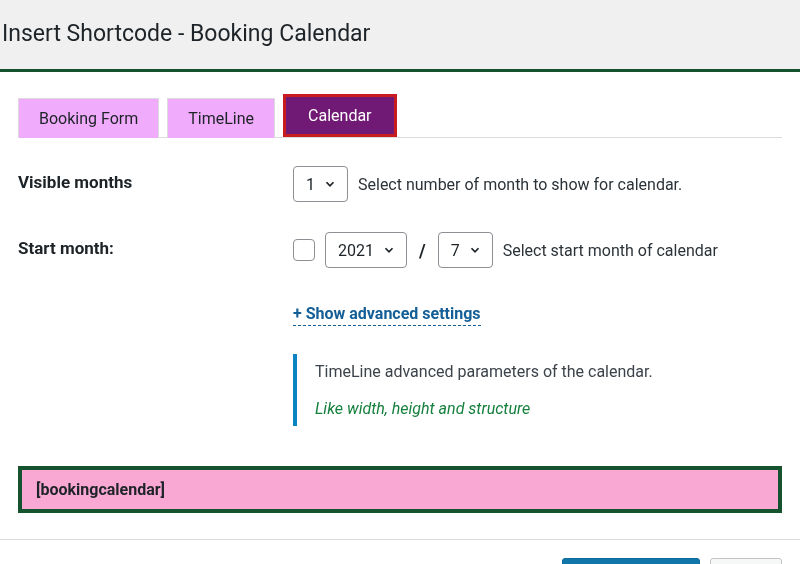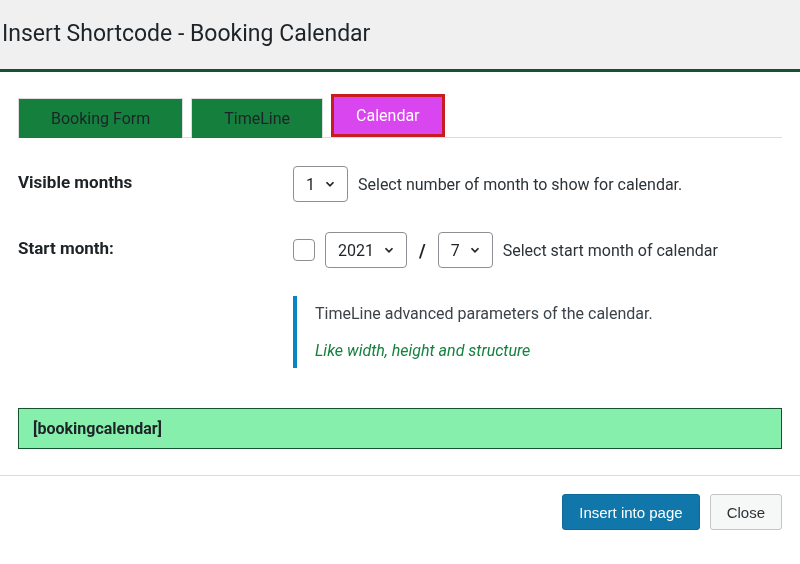--- a/index.html
+++ b/index.html
@@ -30,33 +30,33 @@
   .body {
     padding: 22px 18px 0 18px;
   }
   .tabs {
     display: flex;
     align-items: flex-end;
     border-bottom: 1px solid #dcdcde;
     gap: 0;
   }
   .tab {
-    padding: 10px 32px;
-    font-size: 16px;
-    color: #1d2327;
-    background: #15803d;
+    padding: 10px 20px;
+    font-size: 16px;
+    color: #1d2327;
+    background: #f0abfc;
     border: 1px solid #dcdcde;
     border-bottom: none;
     margin-right: 8px;
     cursor: pointer;
     position: relative;
     top: 1px;
   }
   .tab.active {
-    background: #d946ef;
+    background: #701a75;
     color: #fff;
     border: 3px solid #c91c1f;
     border-bottom: 3px solid #c91c1f;
     top: 0;
     padding: 9px 22px;
   }
   .form-area {
     padding-top: 28px;
   }
   .row {
@@ -132,22 +132,22 @@
     color: #3c434a;
     font-size: 16px;
     margin-bottom: 18px;
   }
   .adv-box .line2 {
     color: #15803d;
     font-size: 16px;
     font-style: italic;
   }
   .shortcode-bar {
-    background: #86efac;
-    border: 1px solid #14532d;
+    background: #f9a8d4;
+    border: 4px solid #14532d;
     padding: 10px 14px;
     font-weight: 700;
     font-size: 16px;
     color: #1d2327;
     margin: 0 18px;
   }
   .footer {
     border-top: 1px solid #dcdcde;
     margin-top: 26px;
     padding: 18px;
@@ -239,20 +239,21 @@
               <span>7</span>
               <span class="chev">
                 <svg width="14" height="14" viewBox="0 0 24 24" fill="none" stroke="#1d2327" stroke-width="3">
                     <polyline points="6 9 12 15 18 9"></polyline>
                   </svg>
               </span>
             </div>
             <span class="hint">Select start month of calendar</span>
           </div>
 
+          <span class="adv-link">+ Show advanced settings</span>
 
           <div class="adv-box">
             <div class="line1">TimeLine advanced parameters of the calendar.</div>
             <div class="line2">Like width, height and structure</div>
           </div>
 
         </div>
       </div>
 
     </div>

